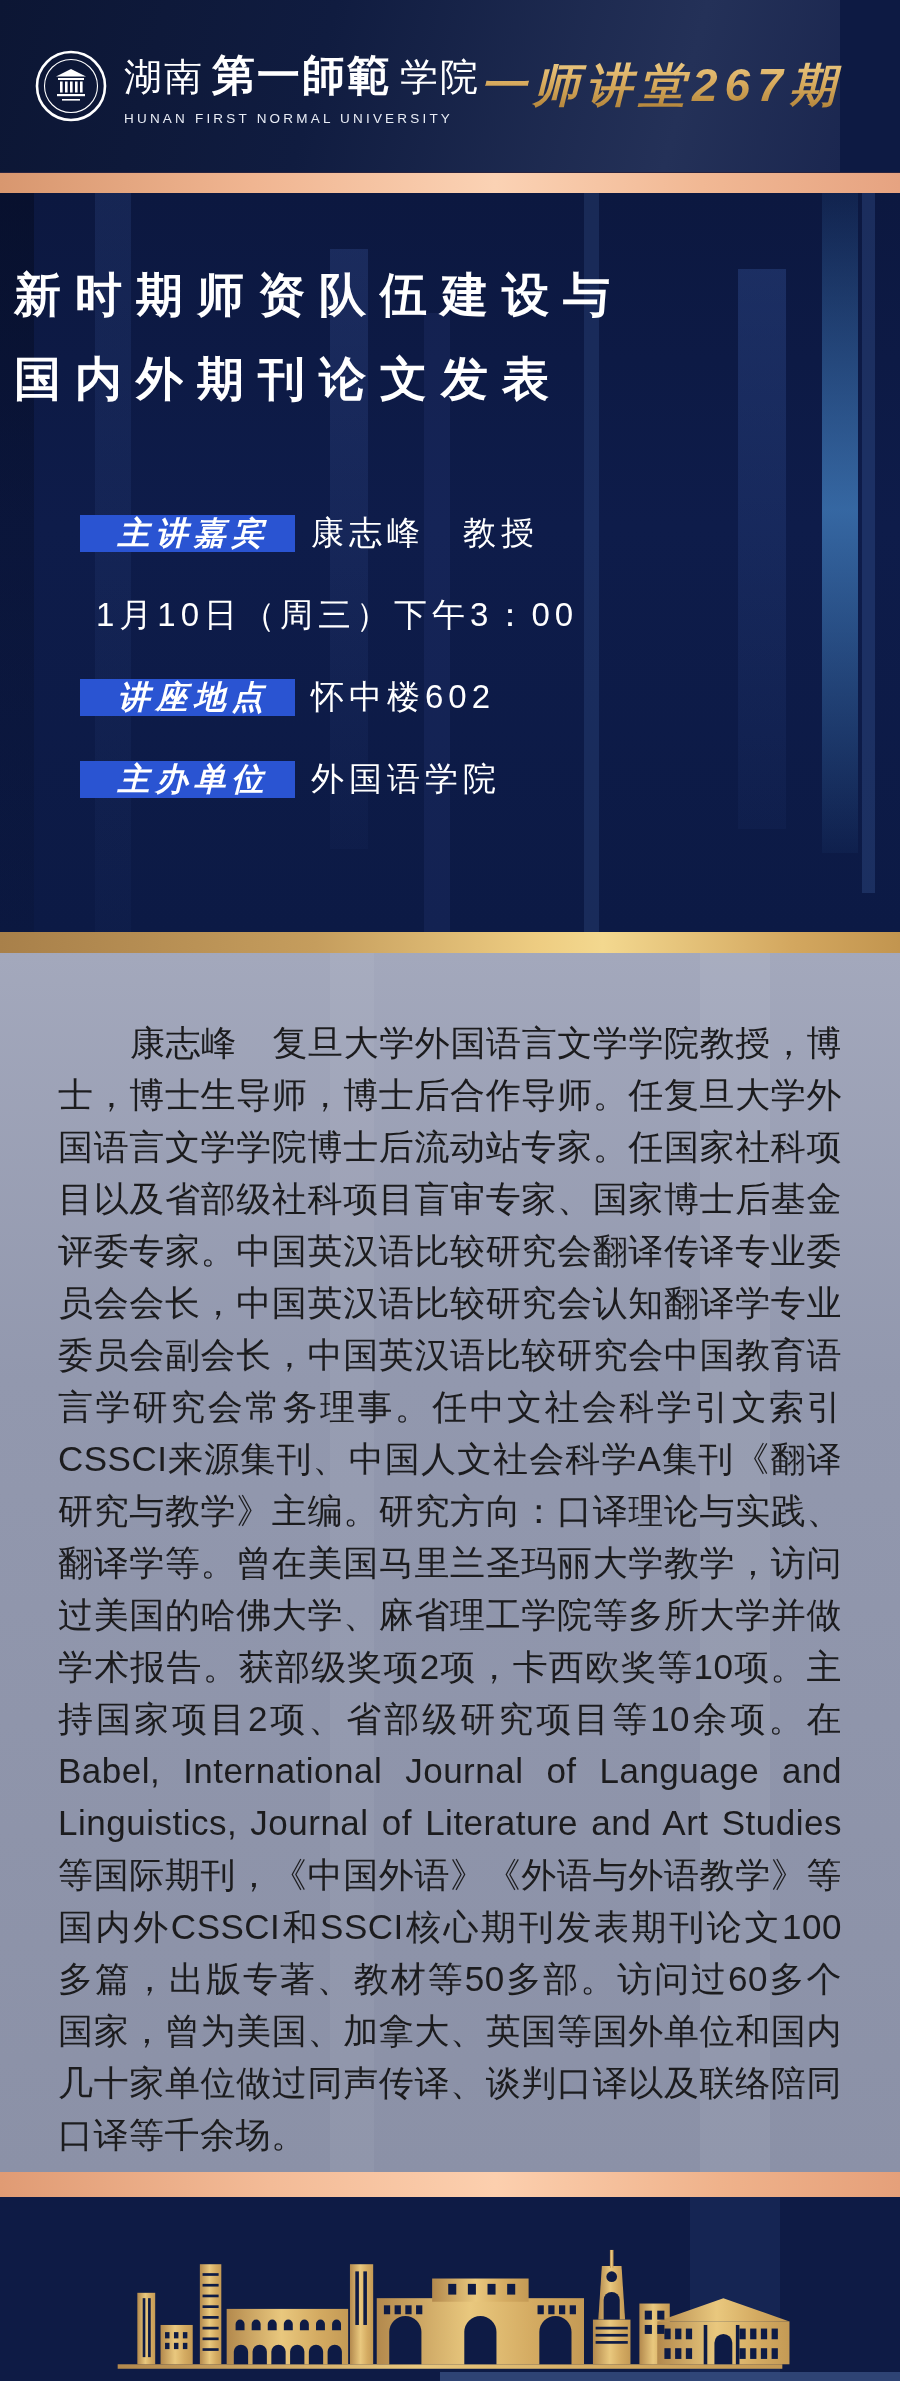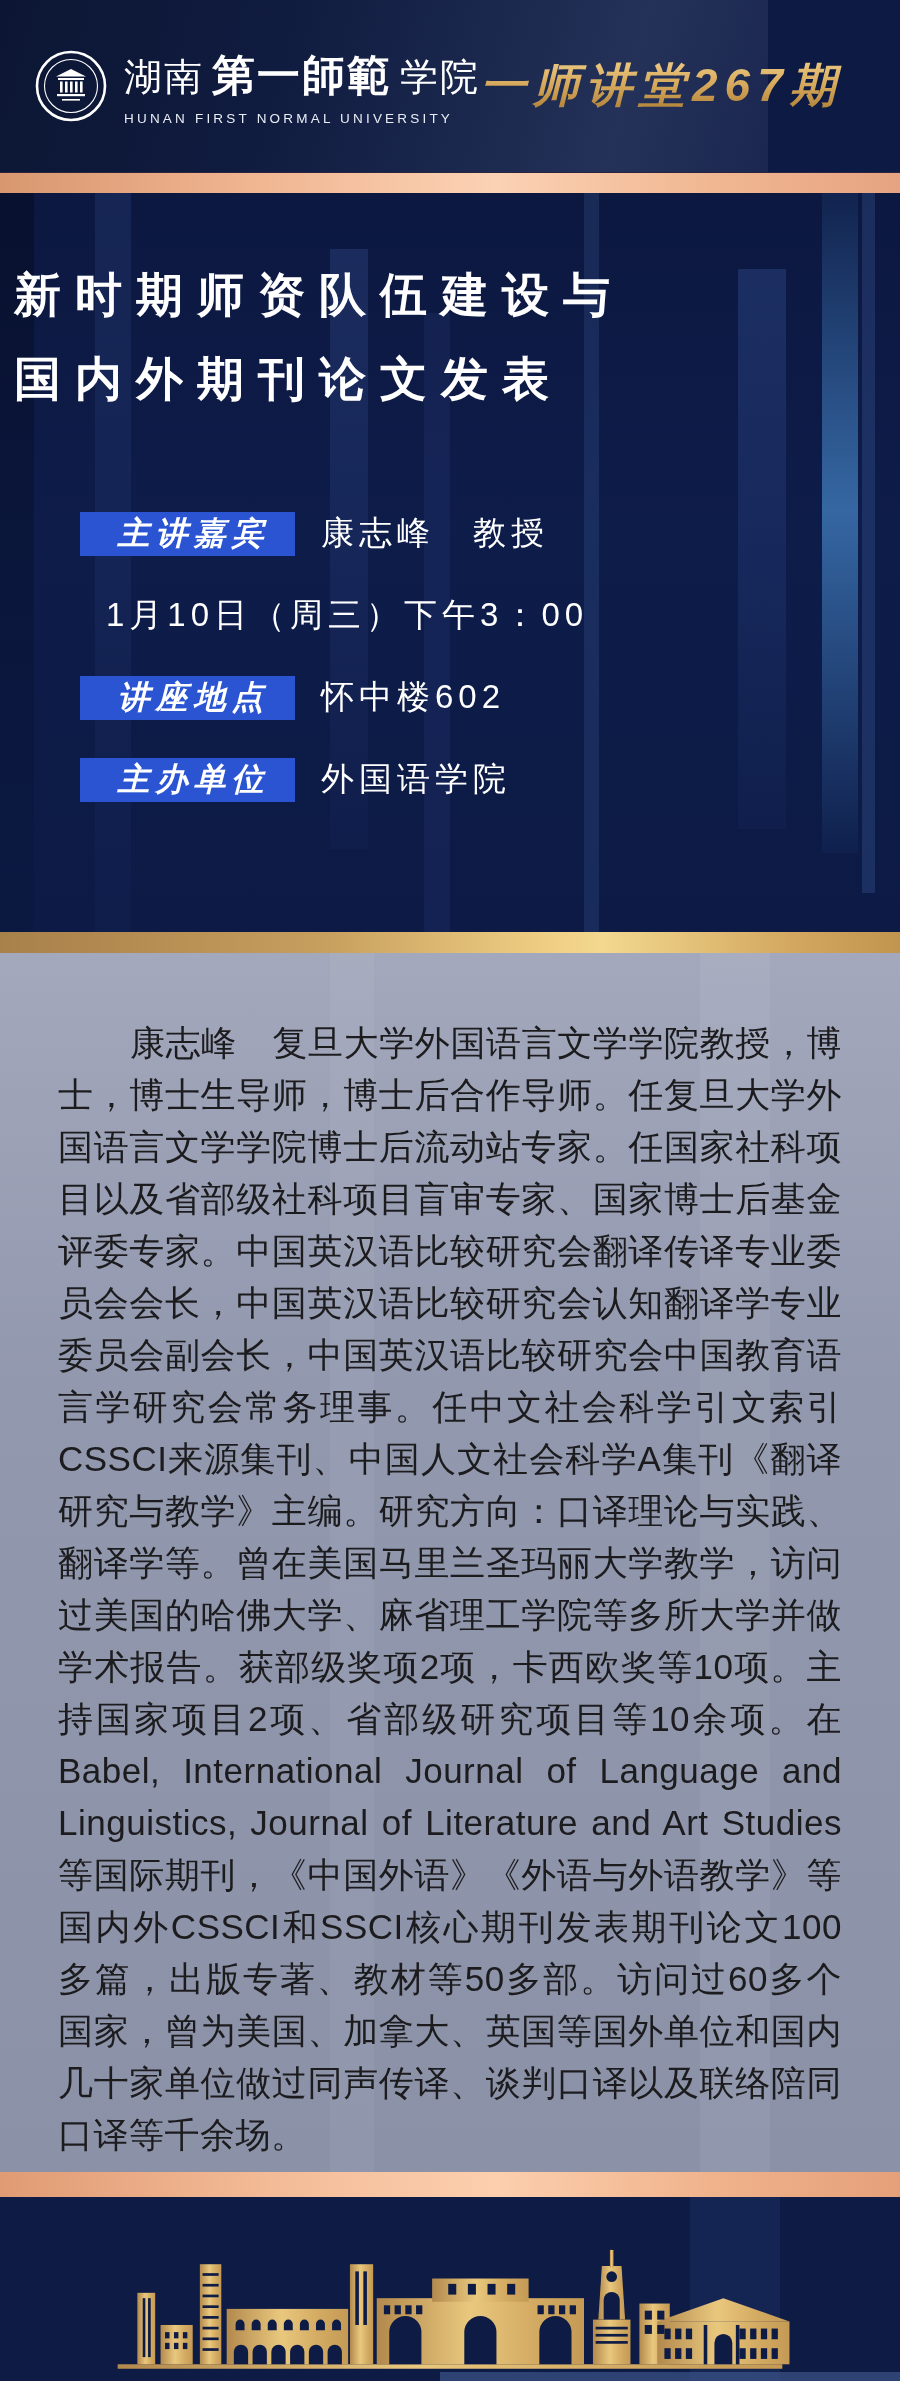--- a/index.html
+++ b/index.html
@@ -3,21 +3,21 @@
 <meta charset="utf-8">
 <style>
   html,body{margin:0;padding:0;background:#0d1a43;}
   .poster{
     position:relative;width:900px;height:2381px;overflow:hidden;
     font-family:"Liberation Sans","DejaVu Sans",sans-serif;
     background:#0d1a43;
   }
   
   .header{
-    position:absolute;top:0;left:0;width:768px;height:172px;
+    position:absolute;top:0;left:0;width:840px;height:172px;
     background:linear-gradient(105deg,#0c1634 0%,#101c40 38%,#243158 80%,#1b2750 100%);
     display:flex;align-items:center;justify-content:space-between;
     padding:0 34px;box-sizing:border-box;
   }
   .brand{display:flex;align-items:center;}
   .seal{width:74px;height:74px;flex:0 0 auto;}
   .brand-text{margin-left:16px;color:#ffffff;}
   .brand-cn{font-size:38px;letter-spacing:2px;white-space:nowrap;display:flex;align-items:baseline;gap:8px;}
   .brand-cn .calli{font-family:"DejaVu Serif","Liberation Serif",serif;font-weight:bold;font-size:43px;}
   .brand-en{font-size:13.5px;letter-spacing:3.2px;margin-top:6px;color:#e9edf6;white-space:nowrap;}
@@ -46,26 +46,26 @@
   .s5{left:584px;top:0;width:15px;height:739px;background:rgba(95,135,205,.16);}
   .s6{left:738px;top:76px;width:48px;height:560px;background:linear-gradient(180deg,rgba(62,96,172,.30),rgba(62,96,172,.06));}
   .s7{left:822px;top:0;width:36px;height:660px;
       background:linear-gradient(180deg,rgba(64,134,205,.10) 0%,rgba(86,165,235,.55) 48%,rgba(64,134,205,.05) 100%);}
   .s8{left:862px;top:0;width:13px;height:700px;background:rgba(84,124,195,.22);}
   .title{position:relative;margin-top:60px;text-align:left;color:#ffffff;
     font-weight:bold;font-size:47px;line-height:84px;letter-spacing:14px;padding-left:14px;}
   .info-list{position:absolute;left:80px;top:318px;display:flex;flex-direction:column;gap:37px;}
   .info-row{display:flex;align-items:center;}
   .info-label{
-    width:215px;height:44px;background:#2a54d2;color:#ffffff;
+    width:215px;height:37px;background:#2a54d2;color:#ffffff;
     display:flex;align-items:center;justify-content:center;
     font-size:32px;font-weight:bold;font-style:italic;letter-spacing:6px;padding-left:12px;box-sizing:border-box;
     flex:0 0 auto;
   }
-  .info-value{margin-left:26px;color:#ffffff;font-size:33px;letter-spacing:5px;white-space:nowrap;}
+  .info-value{margin-left:16px;color:#ffffff;font-size:33px;letter-spacing:5px;white-space:nowrap;}
   
   .panel{position:absolute;top:953px;left:0;width:900px;height:1219px;
     background:linear-gradient(180deg,#a3a8bc 0%,#9298ae 35%,#8b91a7 100%);}
   .panel .p-stripe1{left:330px;top:0;width:44px;height:100%;background:rgba(255,255,255,.05);}
   .panel .p-stripe2{left:700px;top:0;width:70px;height:100%;background:rgba(255,255,255,.06);}
   .bio{position:relative;margin:0;padding:64px 58px 0 58px;
     font-size:35px;line-height:52px;color:#1c1c1e;letter-spacing:.5px;
     text-align:justify;text-indent:72px;}
   
   .footer{position:absolute;top:2197px;left:0;width:900px;height:184px;background:#0e1b45;}

